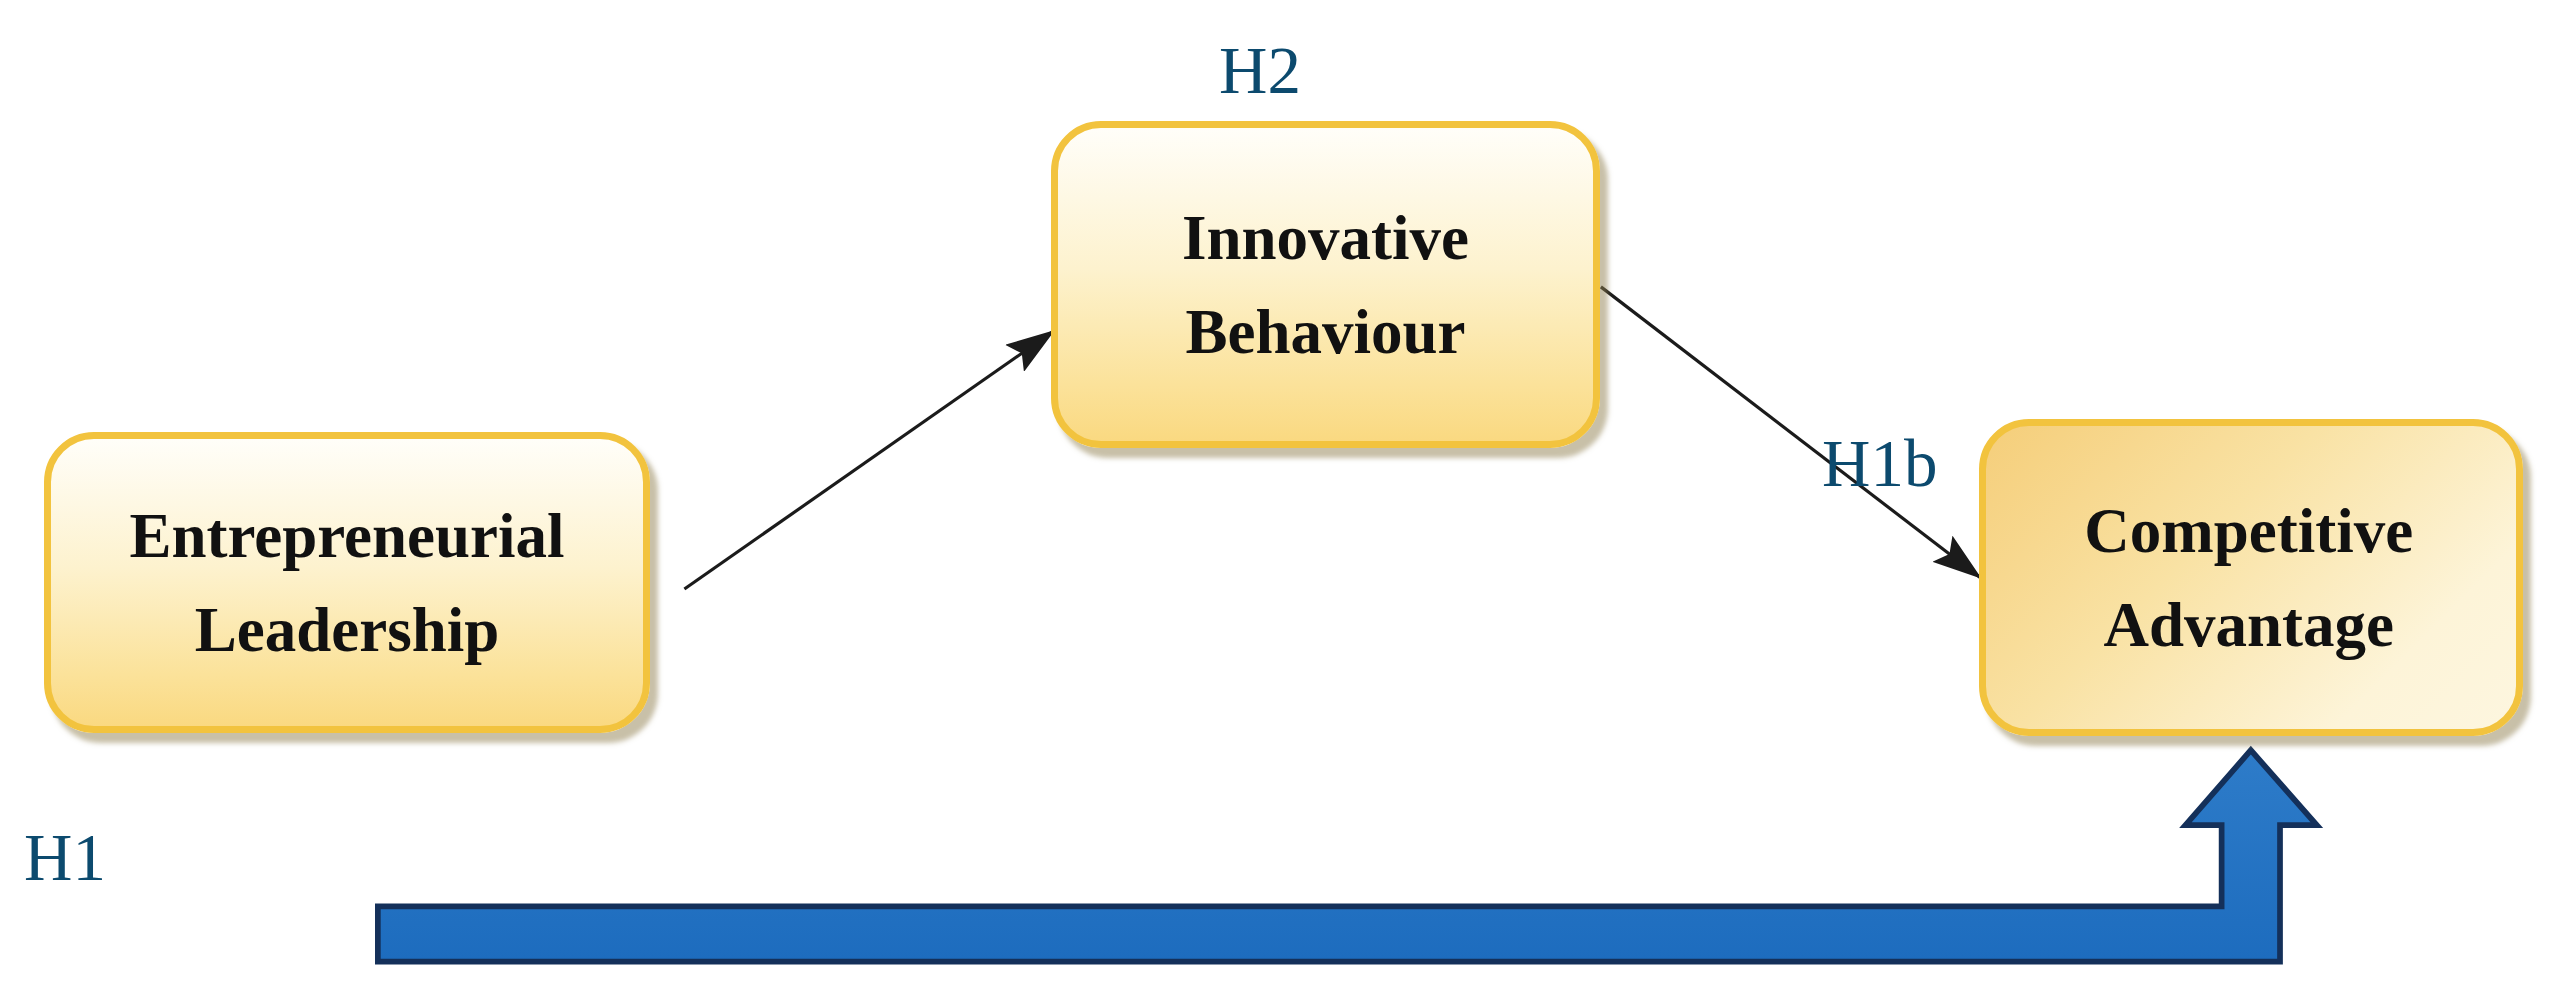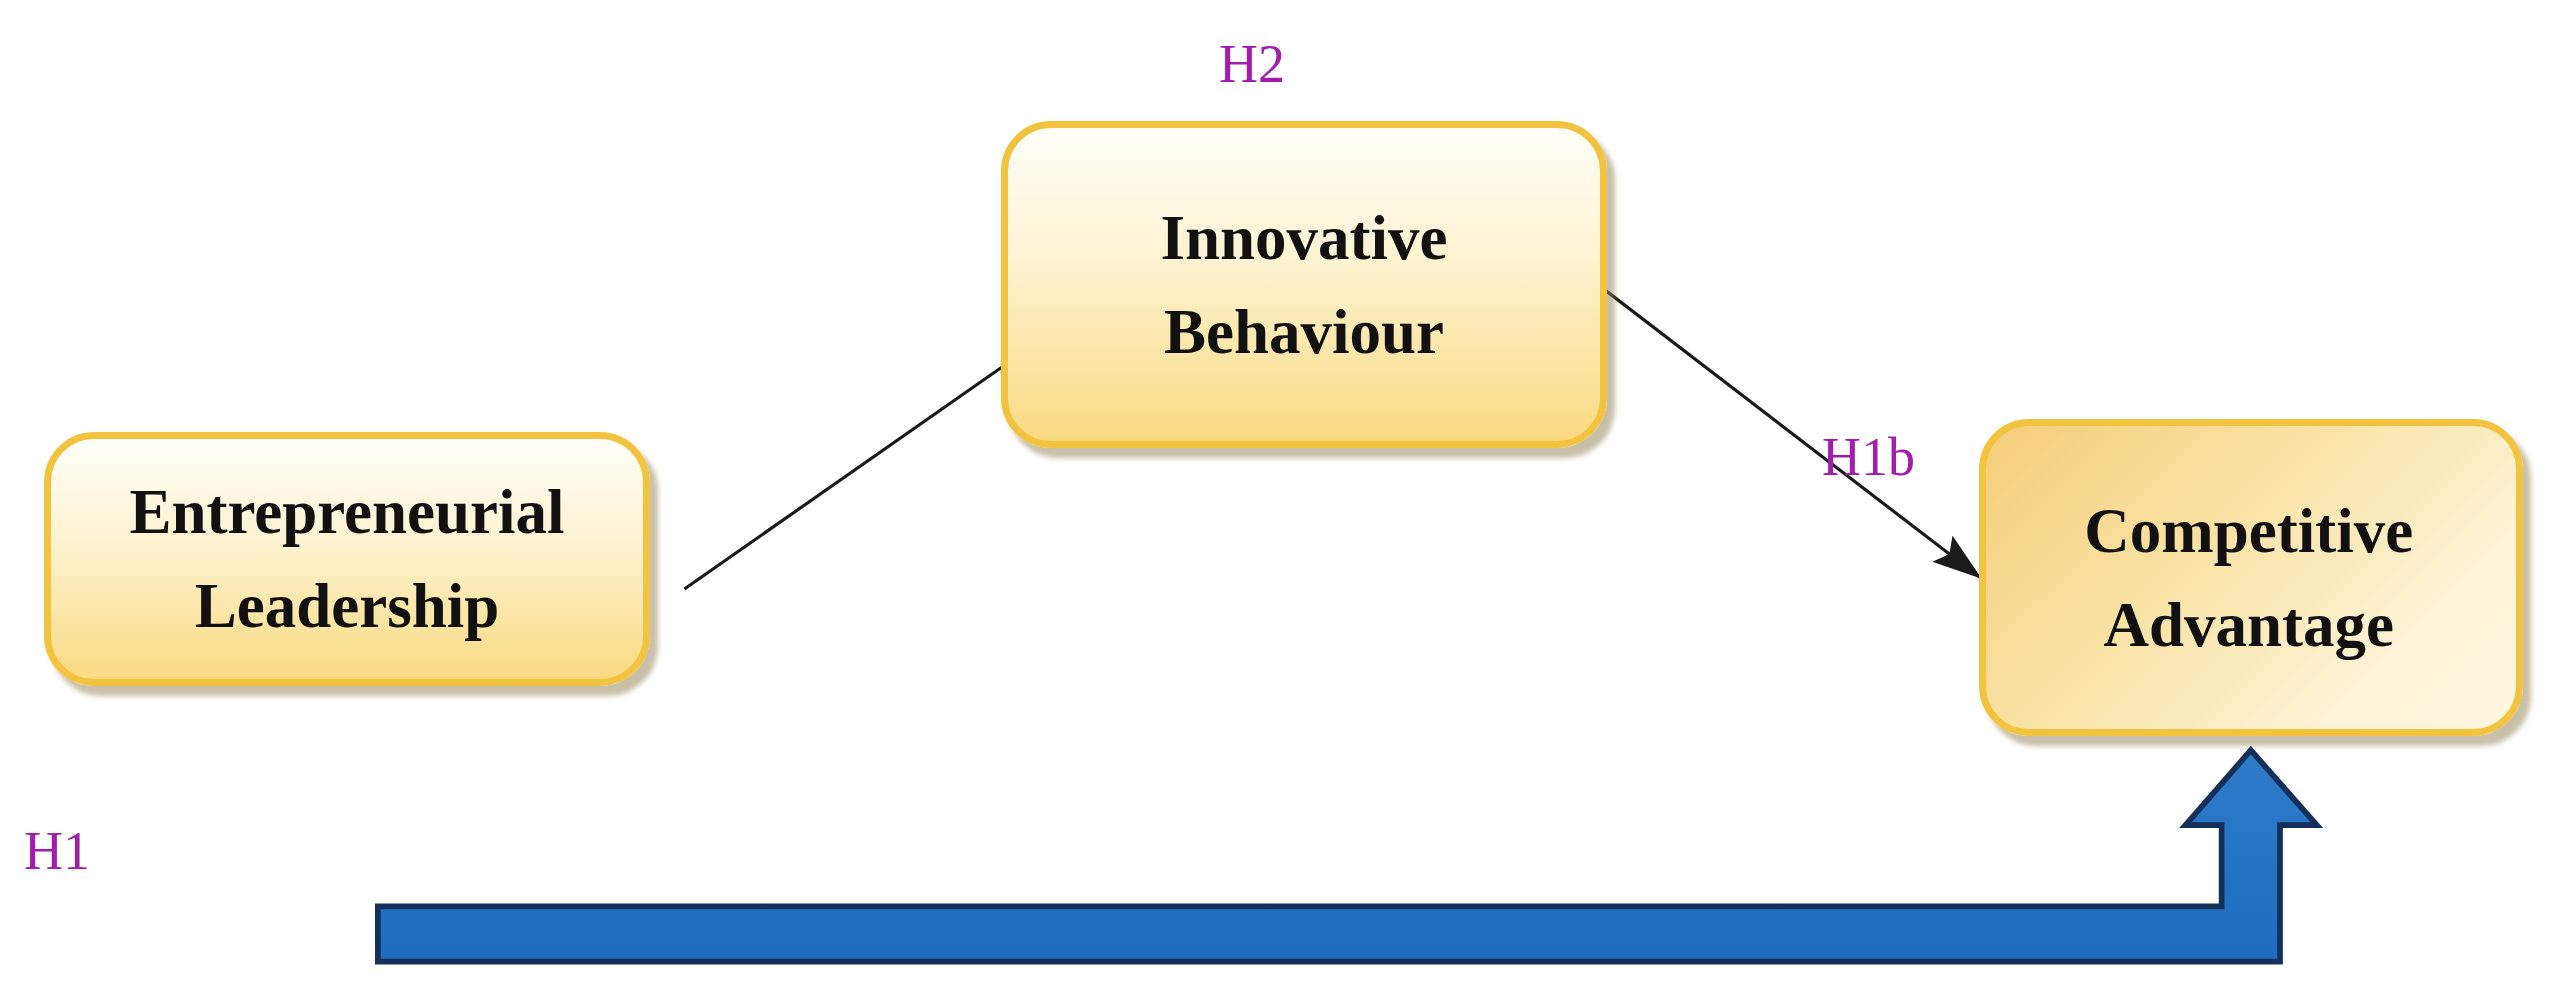--- a/index.html
+++ b/index.html
@@ -20,28 +20,28 @@
     text-align:center;
     font-weight:bold;
     font-size:63px;
     line-height:94px;
     color:#111111;
     box-shadow:7.6px 9.5px 5.7px rgba(146,130,82,0.5);
     padding:0 25.4px;
   }
   .node-fill{background:linear-gradient(to bottom,#FFFEF9 0%,#FDF2CE 45%,#FBE29A 82%,#FAD981 100%);}
   .node-fill-right{background:linear-gradient(135deg,#F5CE7A 0%,#F9E2A4 40%,#FDF4D8 78%,#FDF6DF 100%);padding-left:21px;}
-  .node-left  {left:44px;  top:432px; width:606px; height:254px;}
-  .node-mid   {left:1001px;top:121px; width:606px; height:327px;}
+  .node-left  {left:44px;  top:432px; width:606px; height:301px;}
+  .node-mid   {left:1051px;top:121px; width:549px; height:327px;}
   .node-right {left:1979px;top:419px; width:544px; height:317px;}
   .hlabel{
     position:absolute;
-    font-size:54px;
+    font-size:67px;
     line-height:1;
-    color:#a21caf;
+    color:#0c4a6e;
     white-space:nowrap;
     text-align:center;
   }
   .hlabel-h2 {left:1219px;top:37px;}
   .hlabel-h1a{left:687px;top:399px;}
   .hlabel-h1b{left:1822px;top:430px;}
   .hlabel-h1 {left:24px;  top:824px;}
 </style>
 </head>
 <body>

